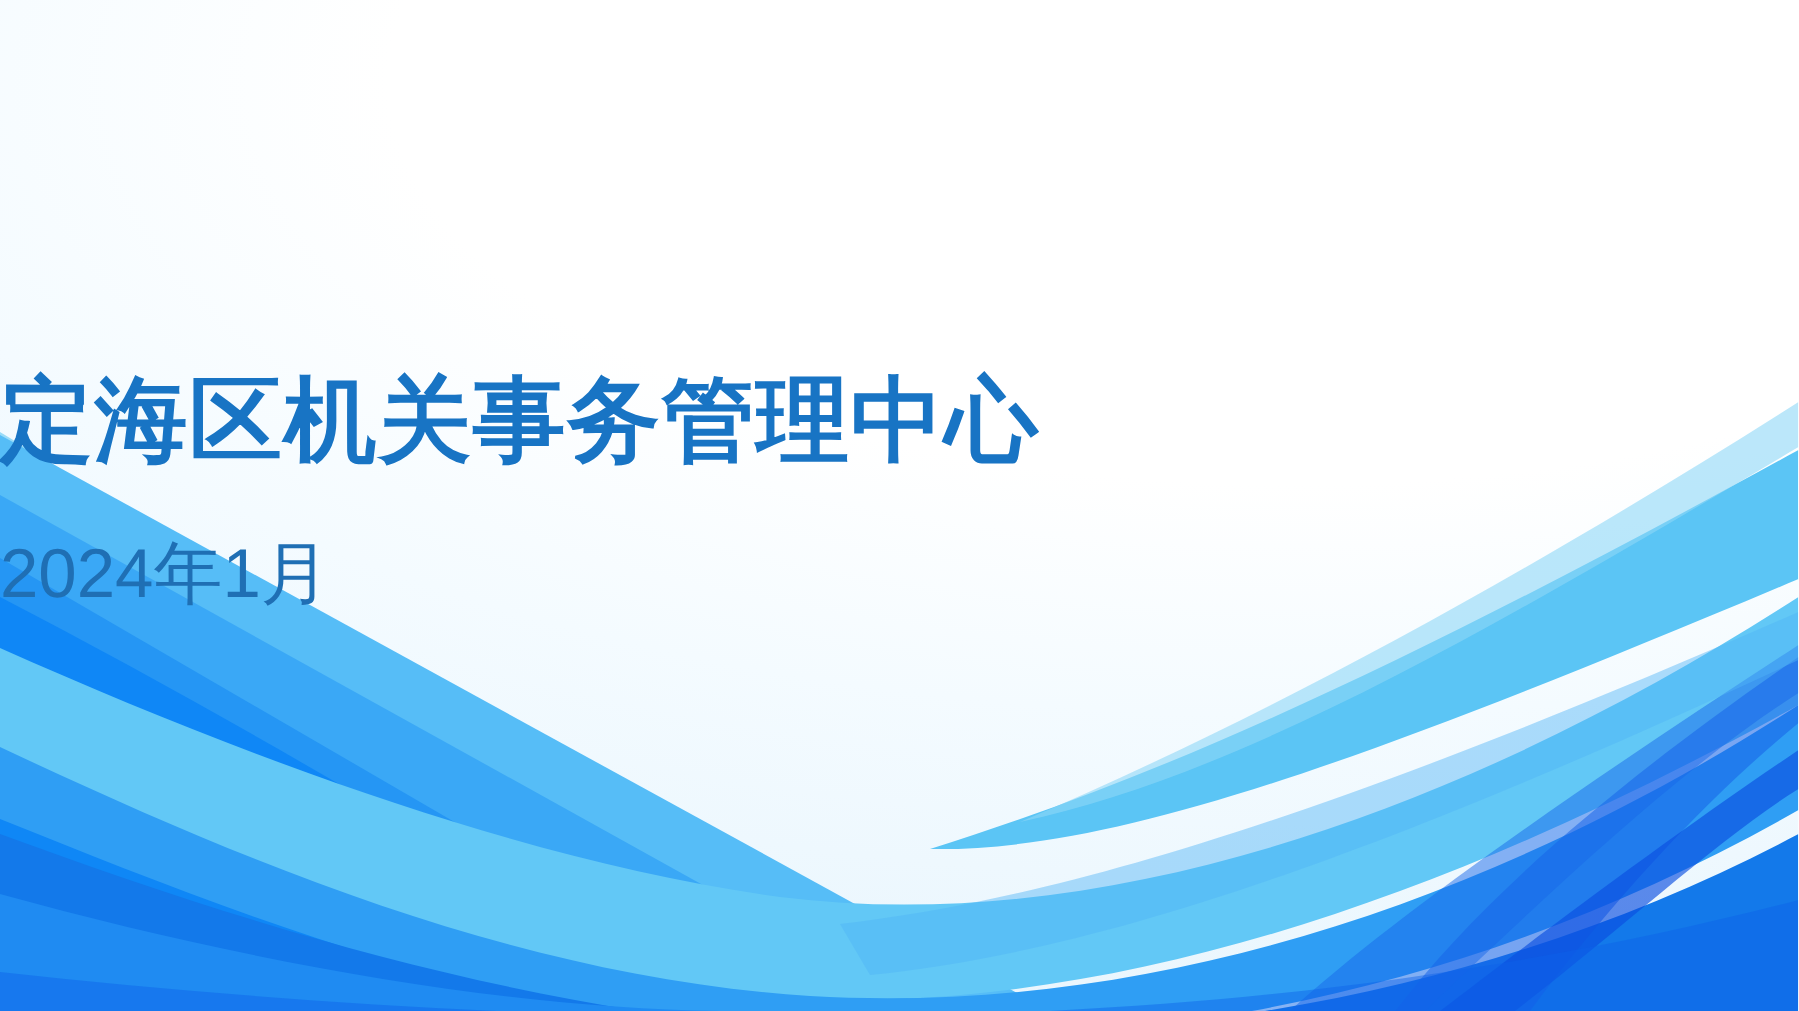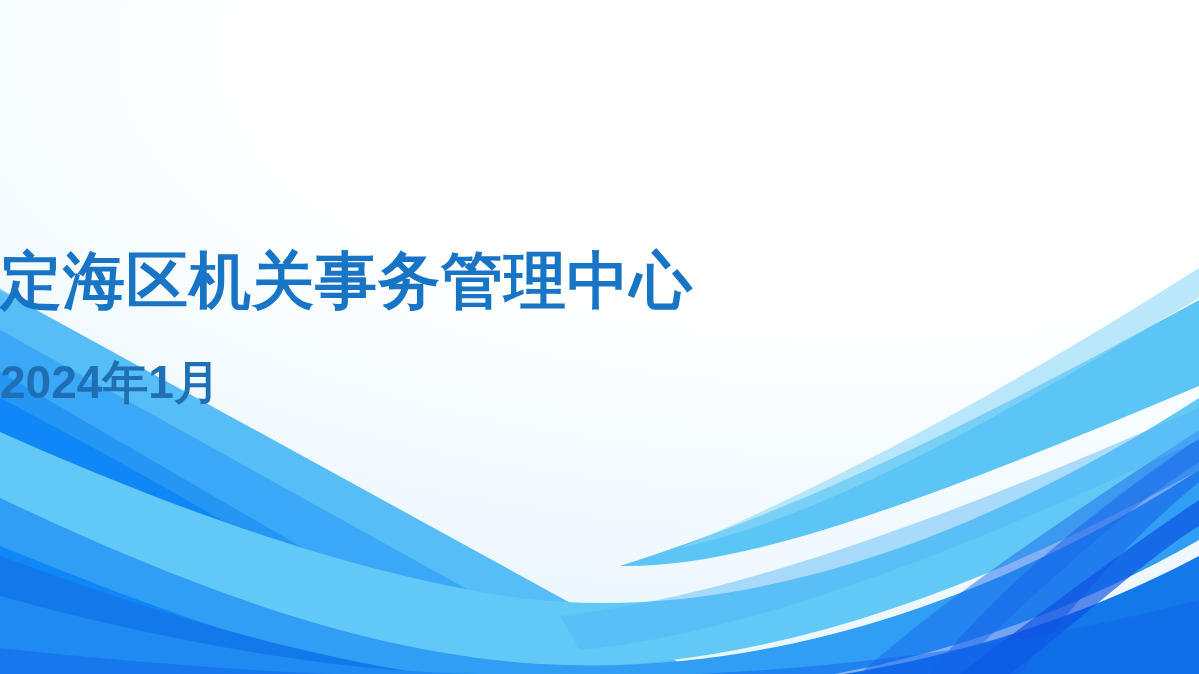--- a/index.html
+++ b/index.html
@@ -53,21 +53,21 @@
     font-size: 62px;
     line-height: 1.08;
     letter-spacing: 1px;
     color: #1874c4;
   }
 
   .slide-subtitle {
     margin: 0;
     padding-top: 42px;
     font-family: "Liberation Sans", "DejaVu Sans", sans-serif;
-    font-weight: 700;
+    font-weight: 400;
     font-size: 46px;
     line-height: 1.1;
     letter-spacing: 0px;
     color: #1f6fb4;
   }
 </style>
 </head>
 <body>
 
 <div class="slide">

